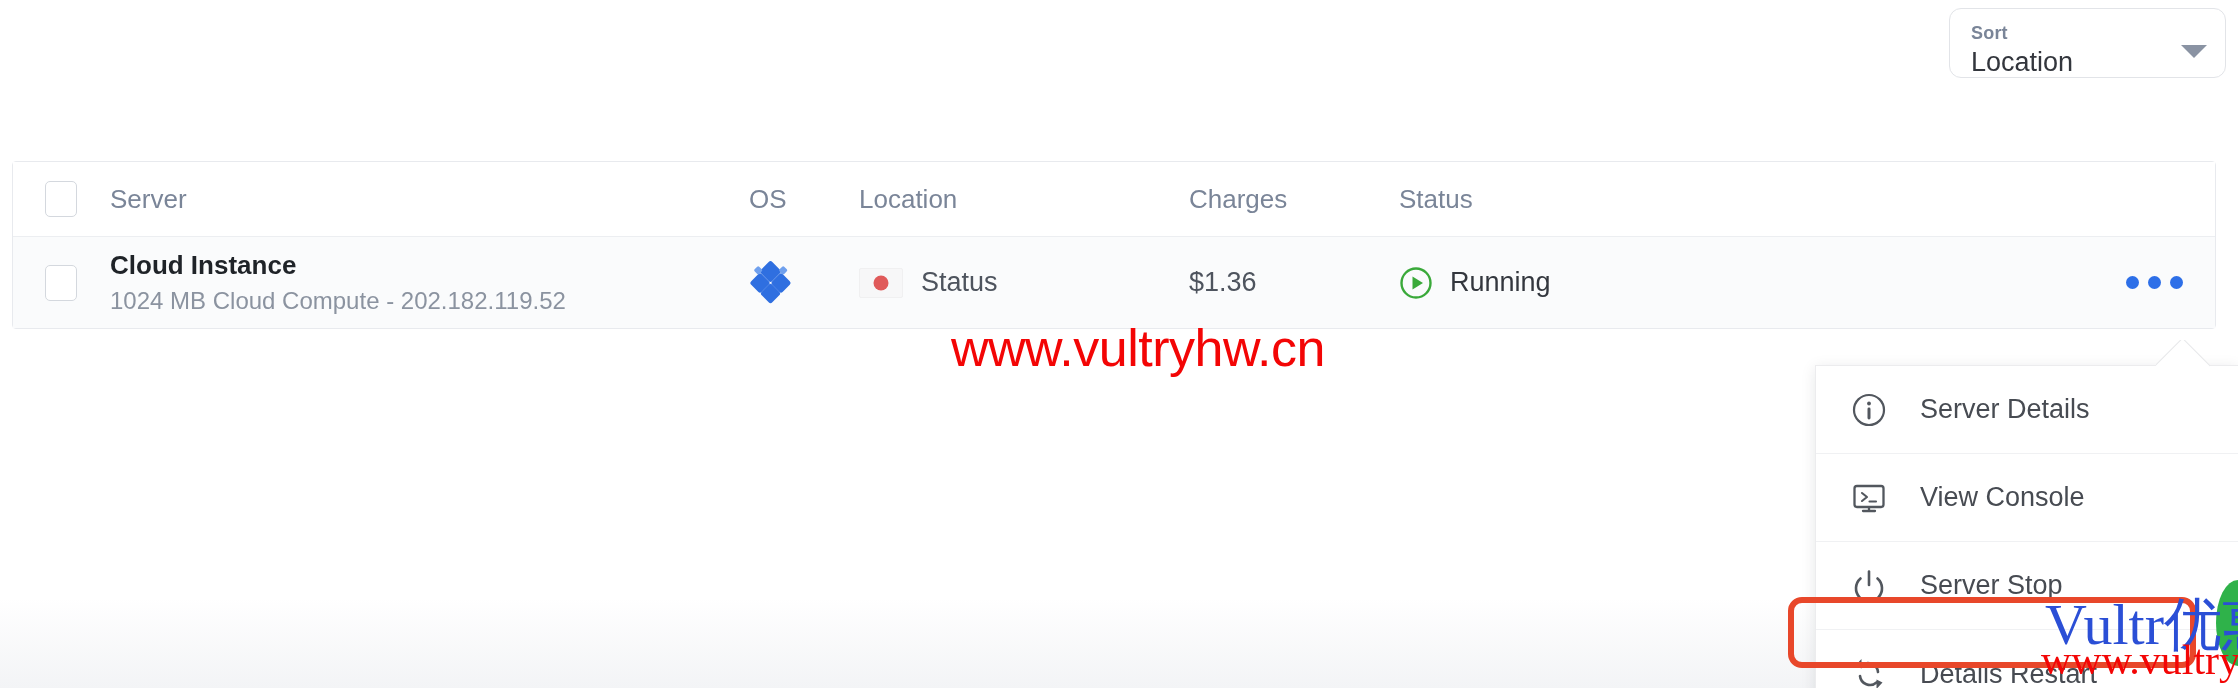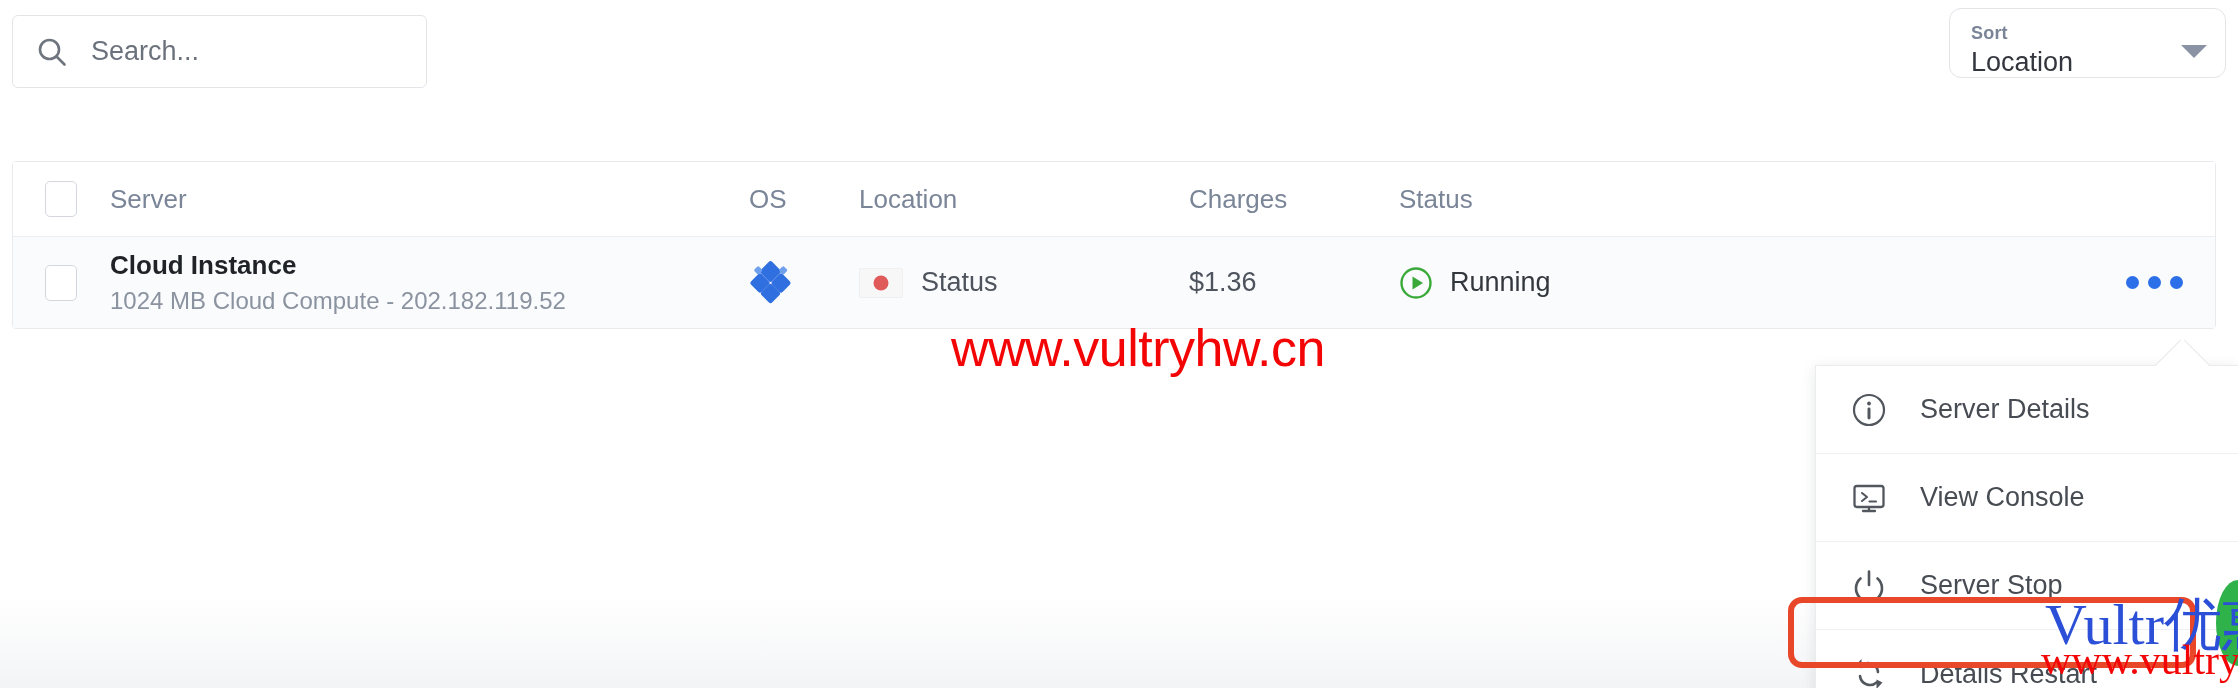--- a/index.html
+++ b/index.html
@@ -182,29 +182,20 @@
     background: #2fb24a;
   }
 </style>
 </head>
 <body>
 
 <div class="page">
 
   <div class="toolbar">
 
-    <div class="search-box">
-      <span class="search-icon">
-        <svg viewBox="0 0 34 34" width="34" height="34" fill="none" stroke="#6f757f" stroke-width="2.6" stroke-linecap="round">
-          <circle cx="14.5" cy="14.5" r="9.5"></circle>
-          <line x1="21.5" y1="21.5" x2="29.5" y2="29.5"></line>
-        </svg>
-      </span>
-      <input class="search-input" type="text" placeholder="Search..." value="" style="">
-    </div>
 
     <div class="sort-box">
       <div class="sort-label">Sort</div>
       <div class="sort-value">Location</div>
       <div class="sort-caret"></div>
     </div>
 
   </div>
 
   <div class="table">

